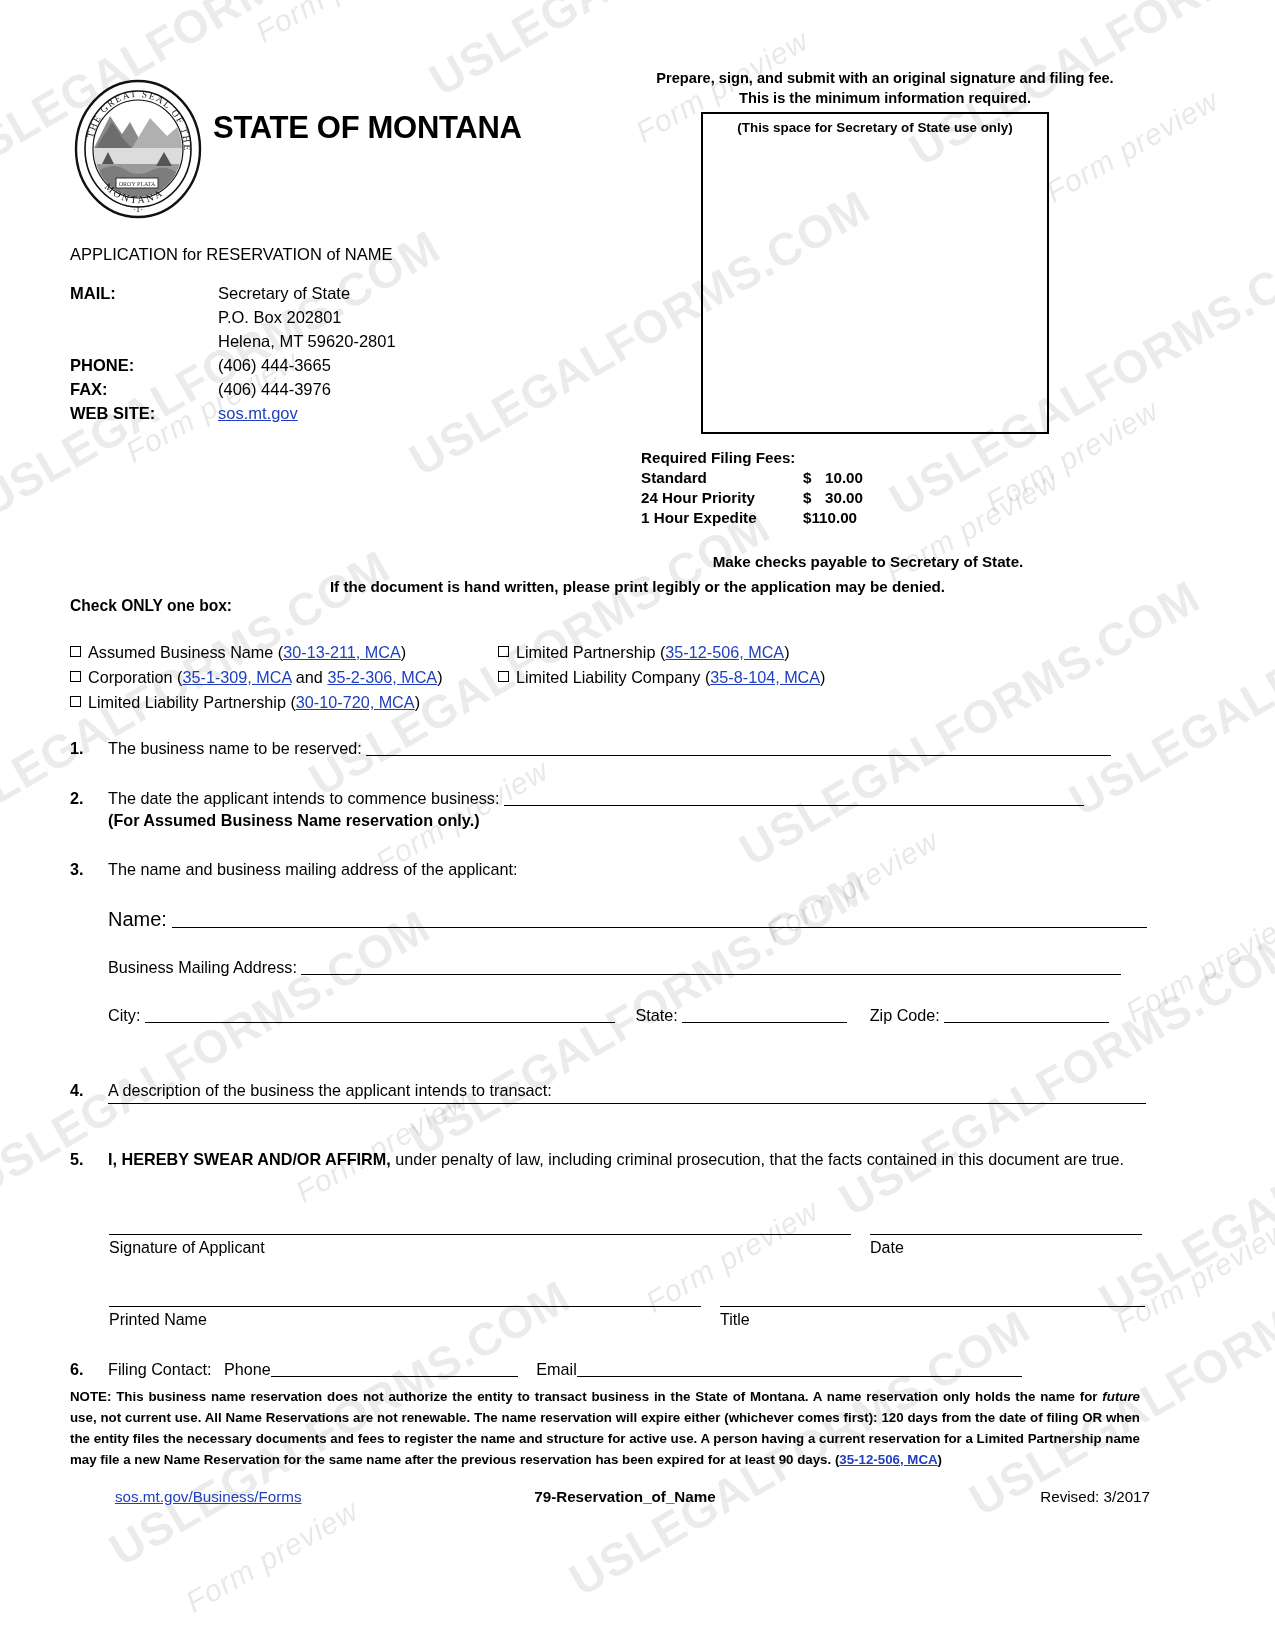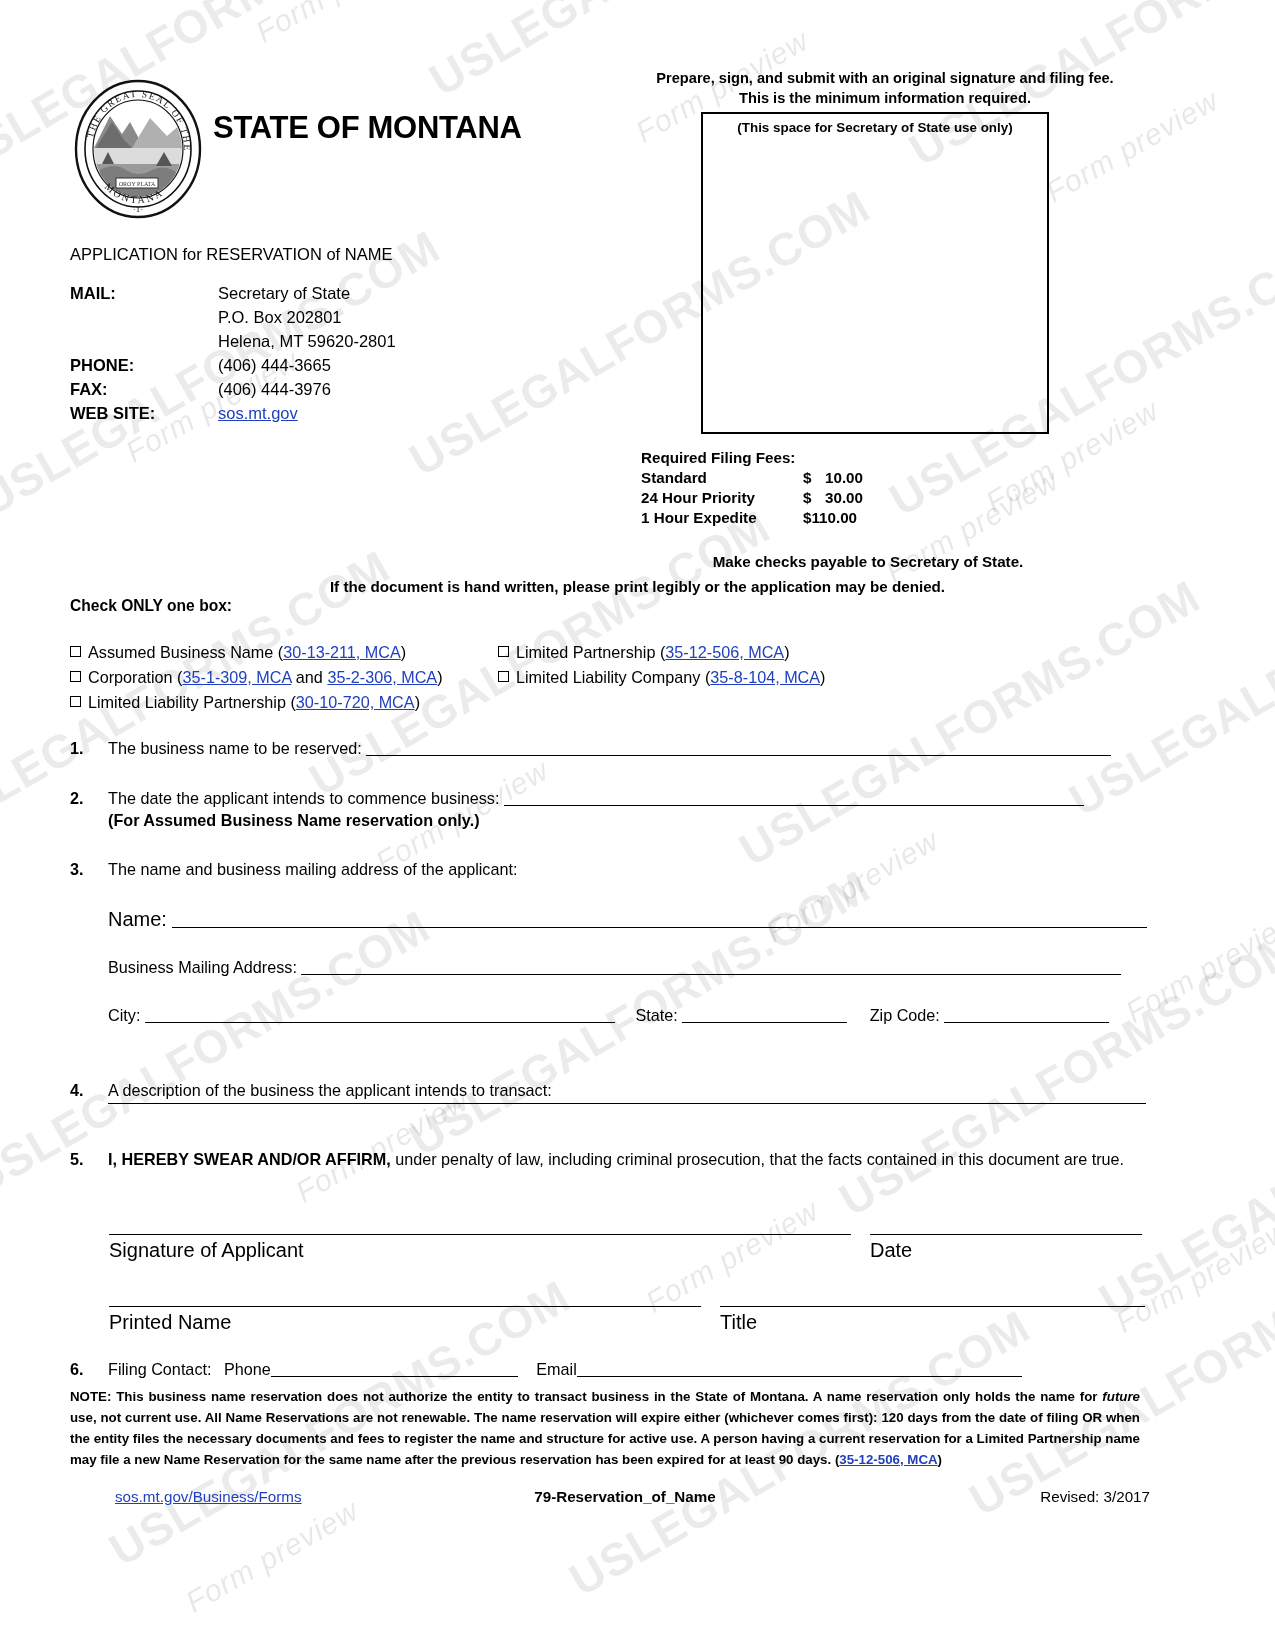--- a/index.html
+++ b/index.html
@@ -180,21 +180,21 @@
   .desc-line {
     left: 108px; top: 1103px;
     width: 1038px;
     border-bottom: 1.5px solid #000;
   }
   .i5 { left: 70px; top: 1146px; width: 1140px; line-height: 26px; }
   .i5 .body { margin-left: 38px; }
   .sigrow-1 { left: 108px; top: 1232px; }
   .sigrow-2 { left: 108px; top: 1304px; }
   .sig-line { border-bottom: 1.5px solid #000; height: 1px; }
-  .sig-label { font-size: 20px; margin-top: 4px; }
+  .sig-label { font-size: 16px; margin-top: 4px; }
   .i6 { left: 70px; top: 1360px; width: 1140px; font-size: 16.2px; }
   .i6 .body { margin-left: 38px; }
   .note {
     left: 70px; top: 1386px;
     width: 1070px;
     font-size: 13.3px;
     font-weight: bold;
     line-height: 21px;
     text-align: justify;
   }

